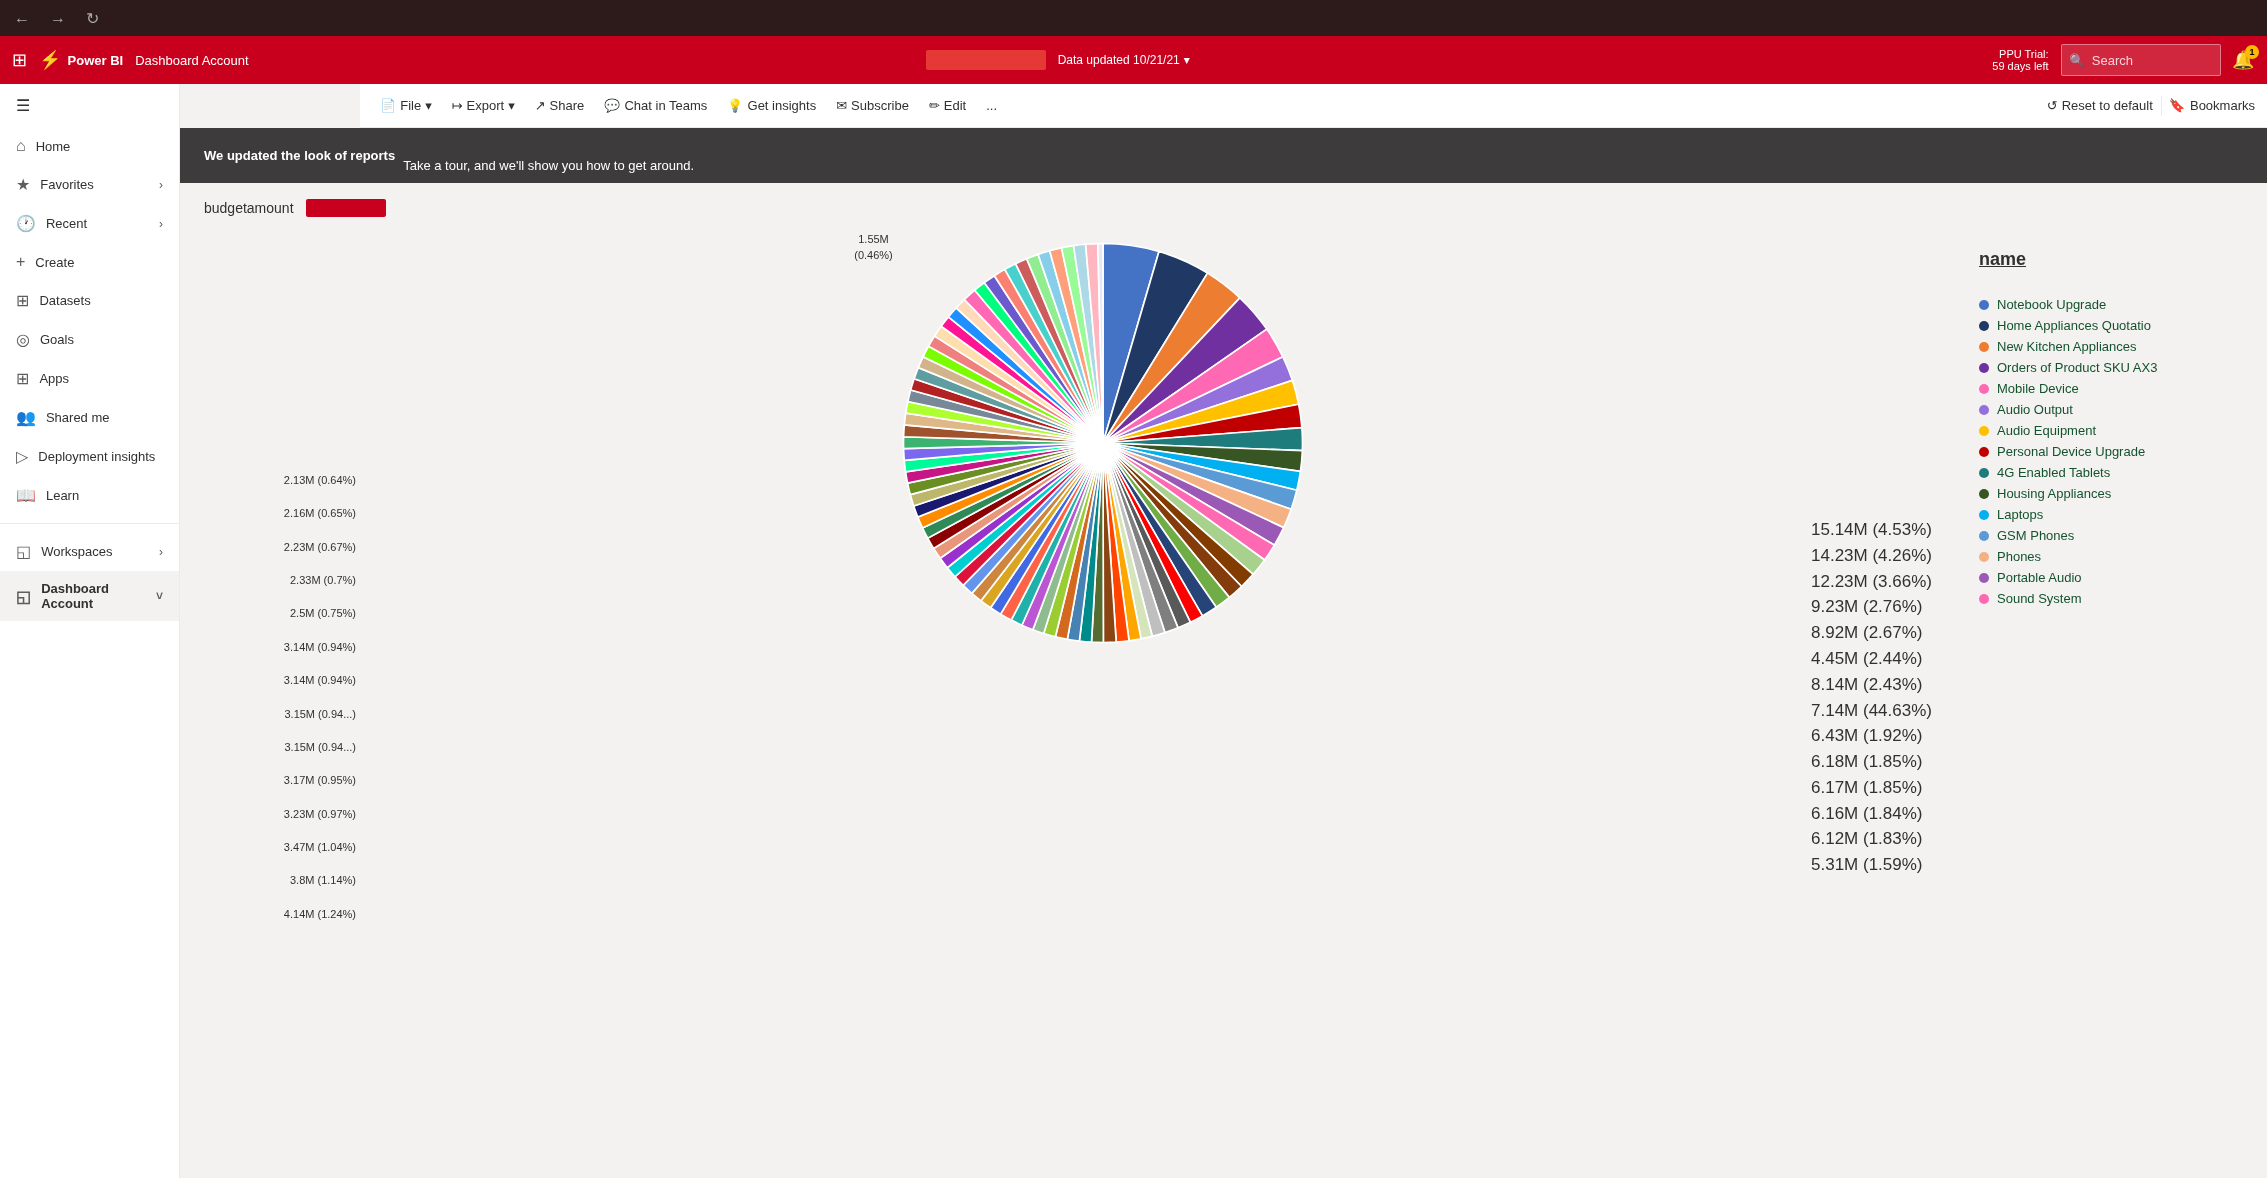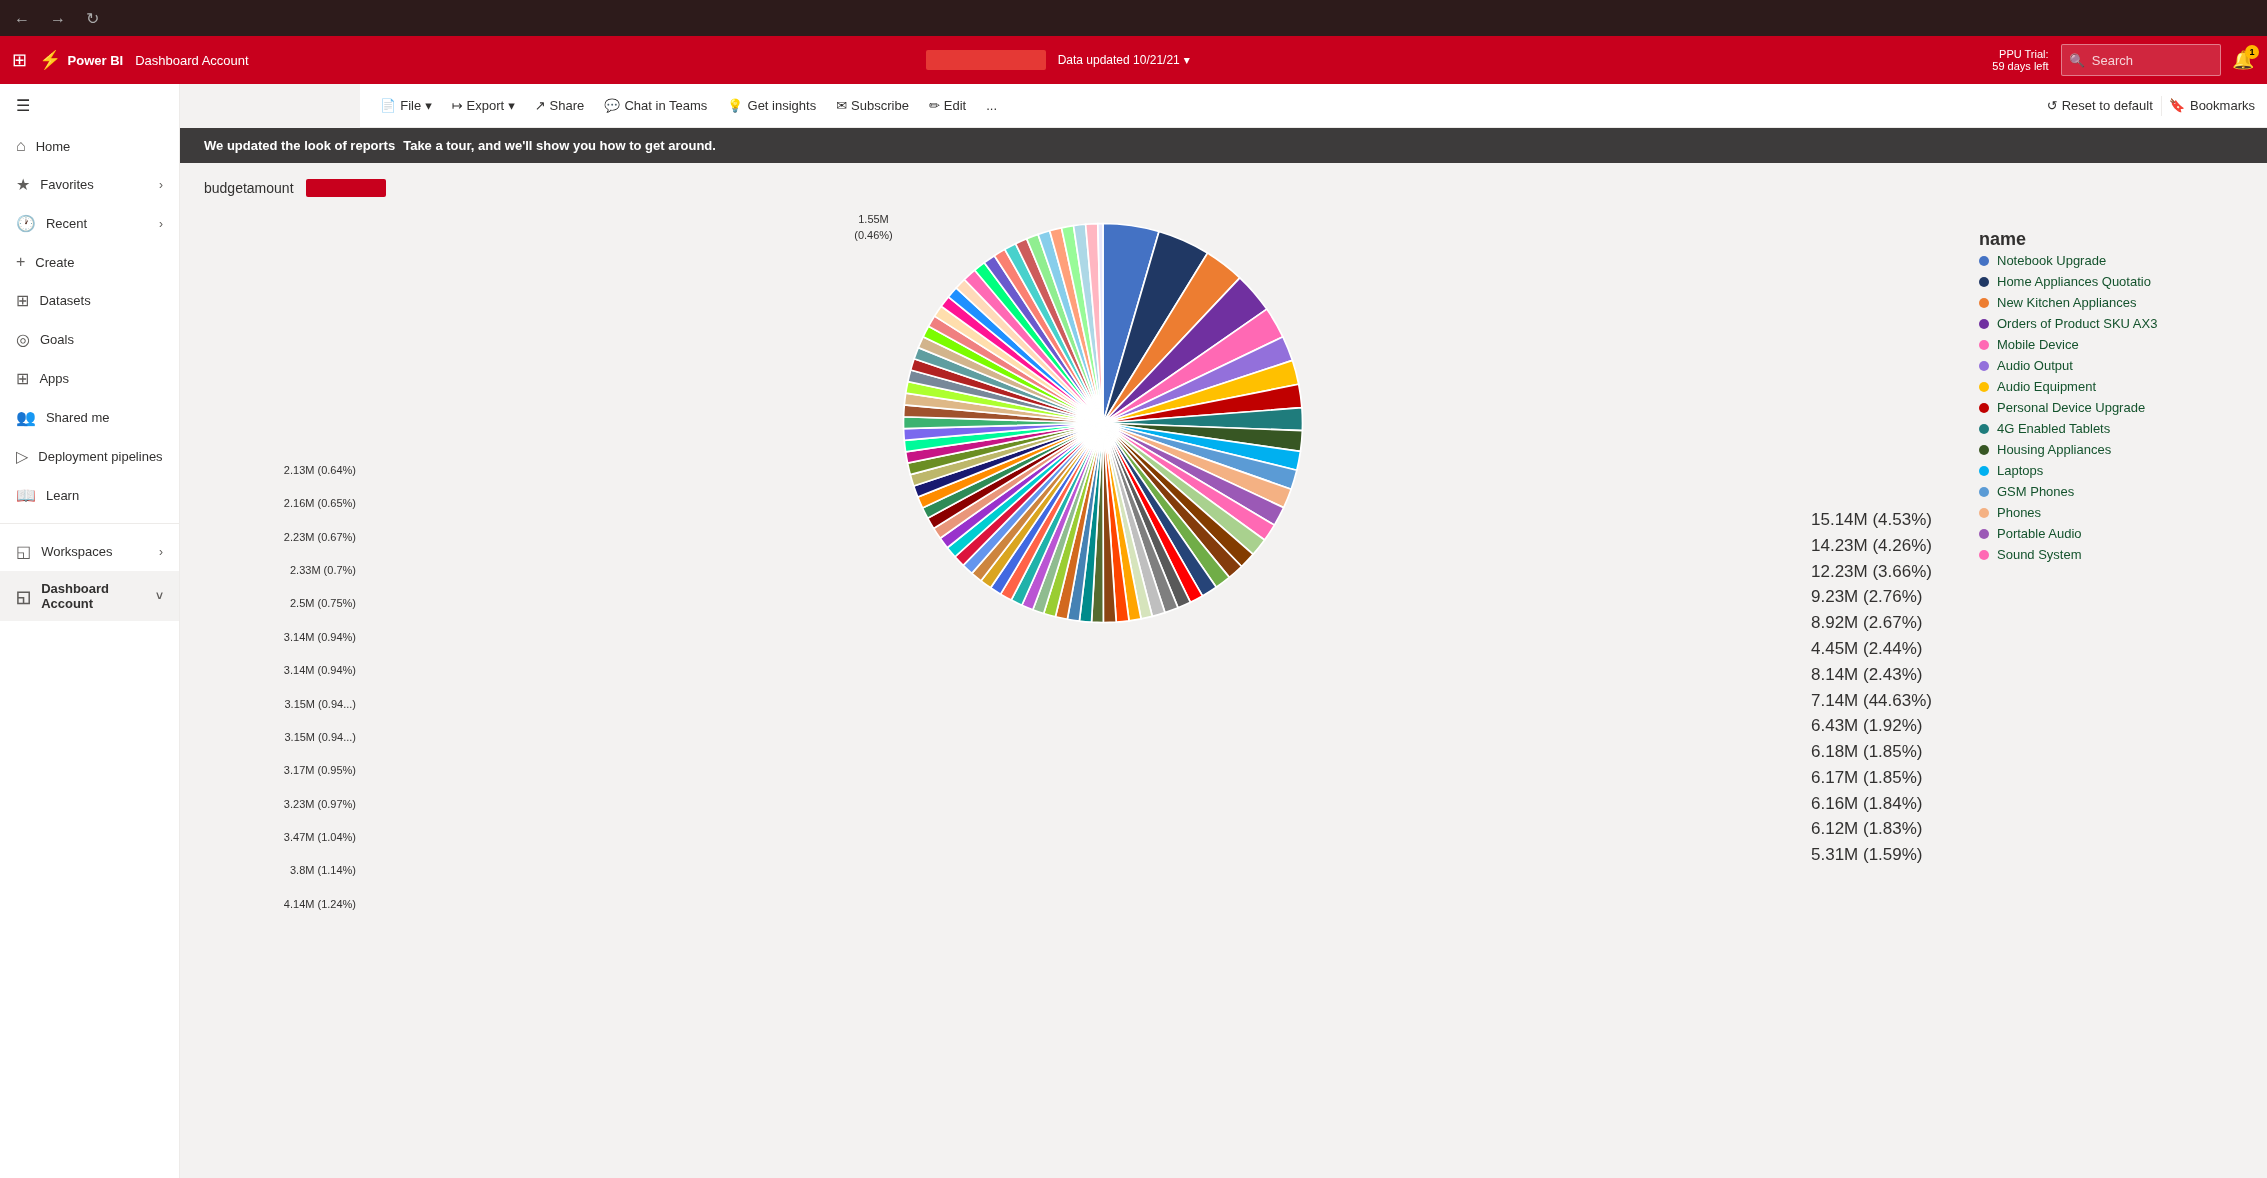--- a/index.html
+++ b/index.html
@@ -151,21 +151,21 @@
     .banner {
       background: #3d3b3b;
       color: white;
       padding: 10px 24px;
       font-size: 13px;
       display: flex;
       align-items: center;
       gap: 8px;
     }
     .banner-title { font-weight: 700; }
-    .banner-text { font-weight: 700; }
+    .banner-text { font-weight: 400; margin-top: 20px; }
 
     
     .chart-area {
       flex: 1;
       padding: 16px 24px;
       display: flex;
       flex-direction: column;
       overflow: hidden;
     }
     .chart-header {
@@ -225,21 +225,22 @@
     .chart-legend {
       width: 280px;
       padding: 16px;
       flex-shrink: 0;
       overflow-y: auto;
     }
     .legend-title {
       font-size: 18px;
       font-weight: 700;
       color: #323130;
-      margin-bottom: 0;
+      margin-bottom: 24px;
+      text-decoration: underline;
     }
     .legend-item {
       display: flex;
       align-items: center;
       gap: 8px;
       padding: 3px 0;
       font-size: 13px;
       color: #14532d;
     }
     .legend-dot {
@@ -318,21 +319,21 @@
     <div class="sidebar-item">
       <span class="sidebar-item-icon">⊞</span>
       <span>Apps</span>
     </div>
     <div class="sidebar-item">
       <span class="sidebar-item-icon">👥</span>
       <span>Shared me</span>
     </div>
     <div class="sidebar-item">
       <span class="sidebar-item-icon">▷</span>
-      <span>Deployment pipelines</span>
+      <span>Deployment insights</span>
     </div>
     <div class="sidebar-item">
       <span class="sidebar-item-icon">📖</span>
       <span>Learn</span>
     </div>
     <div class="sidebar-section">
       <div class="sidebar-item">
         <span class="sidebar-item-icon">◱</span>
         <span>Workspaces</span>
         <span class="sidebar-item-chevron">›</span>

